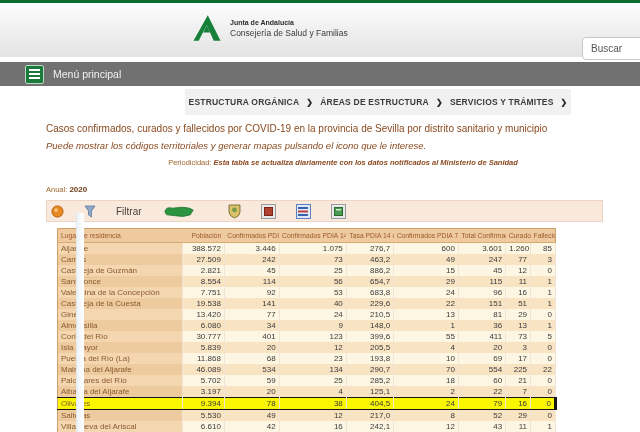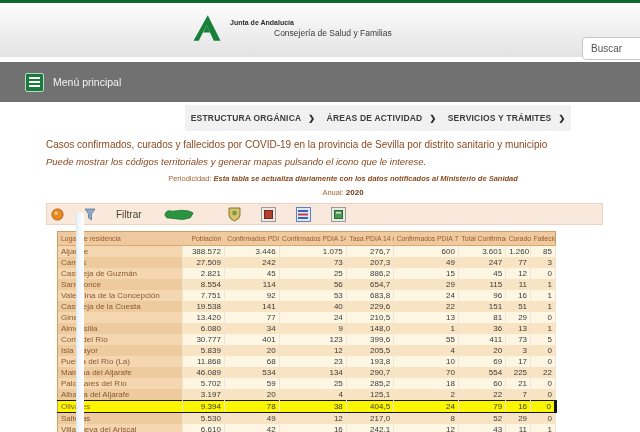--- a/index.html
+++ b/index.html
@@ -3,41 +3,41 @@
 <meta charset="utf-8">
 <style>
   * { margin:0; padding:0; box-sizing:border-box; }
   html,body { width:640px; height:432px; overflow:hidden; background:#fff;
     font-family:"Liberation Sans", sans-serif; position:relative; }
   .green-top { height:3px; background:#0e6b2f; }
   .site-header { height:54px; background:linear-gradient(#fdfdfd,#e3e3e3); position:relative; }
   .brand { position:absolute; left:192px; top:9px; display:flex; align-items:center; }
   .brand-logo { width:30px; height:32px; margin-right:8px; }
   .brand-text .l1 { font-size:7px; font-weight:bold; color:#2b2b2b; }
-  .brand-text .l2 { font-size:8.5px; color:#3a3a3a; margin-top:2px;margin-left:44px; }
+  .brand-text .l2 { font-size:8.5px; color:#3a3a3a; margin-top:2px; }
   .search-box { position:absolute; top:34px; right:-14px; width:72px; height:23px;
     background:#fff; border:1px solid #c7c7c7; border-radius:4px; font-size:10px;
     color:#555; display:flex; align-items:center; padding-left:8px; z-index:5; }
-  .menu-bar { margin-top:5px; height:40px; background:#717171; display:flex; align-items:center; }
+  .menu-bar { margin-top:5px; height:24px; background:#717171; display:flex; align-items:center; }
   .hamburger { width:19px; height:19px; background:#1a7a3c; border:1px solid #bcd8c4;
     margin-left:25px; display:flex; flex-direction:column; justify-content:center; gap:2px;
     align-items:center; border-radius:2px; }
   .hamburger i { display:block; width:11px; height:2px; background:#fff; }
   .menu-label { color:#f2f2f2; font-size:10.5px; margin-left:9px; }
   .nav-bar { margin:3px 0 0 185px; width:386px; height:26px; background:#f1f1f1;
     display:flex; justify-content:space-around; }
   .nav-item { display:flex; align-items:center; gap:7px; font-size:8.5px; font-weight:bold;
     color:#3c3c3c; letter-spacing:.2px; cursor:pointer; }
   .nav-item .chev { font-size:8px; color:#2b2b2b; }
   .content { padding-left:46px; }
   .page-title { margin-top:8px; font-size:10px; color:#8a4a1f; }
   .page-subtitle { margin-top:6px; font-size:9.5px; font-style:italic; color:#8a4a1f; }
   .meta-line { margin-top:7px; font-size:7.5px; color:#a5672f;text-align:center; }
   .meta-line .meta-val { font-weight:bold; font-style:italic; color:#8a4a1f; }
-  .annual-line { margin-top:5px; font-size:7.5px; color:#a5672f;text-align:center; }
+  .annual-line { margin-top:18px; font-size:7.5px; color:#a5672f; }
   .annual-line .year { font-weight:bold; font-style:normal; font-size:8px; color:#6b3a15; }
   .toolbar { margin-top:6px; width:557px; height:22px; background:#f9e9dc;
     border:1px solid #ecd3c2; display:flex; align-items:center; gap:20px; padding-left:4px; }
   .tb-label { font-size:10px; color:#4a4238; }
   .tb-btn { width:15px; height:15px; border:1px solid #9a9a9a; background:#e9e9e9;
     display:flex; align-items:center; justify-content:center; }
   .tb-btn.pressed { border:1px solid #5a82c2; background:#dfe9f8; }
   .panel-gutter { position:absolute; left:76px; top:213px; width:8px; height:219px;
     background:linear-gradient(90deg,#eef3f8,#ffffff); border-left:1px solid #dfe9f2; }
   .table-wrap { margin:6px 0 0 57px; }
@@ -85,21 +85,21 @@
     </div>
   <div class="menu-label">Menú principal</div>
 </div>
 
 <div class="nav-bar">
   <div class="nav-item">
     <span>ESTRUCTURA ORGÁNICA</span>
     <span class="chev">❯</span>
   </div>
   <div class="nav-item">
-    <span>ÁREAS DE ACTIVIDAD</span>
+    <span>ÁREAS DE ESTRUCTURA</span>
     <span class="chev">❯</span>
   </div>
   <div class="nav-item">
     <span>SERVICIOS Y TRÁMITES</span>
     <span class="chev">❯</span>
   </div>
 </div>
 
 <div class="content">
   <div class="page-title">Casos confirmados, curados y fallecidos por COVID-19 en la provincia de Sevilla por distrito sanitario y municipio</div>
@@ -188,21 +188,21 @@
           <td class="val">600</td>
           <td class="val">3.601</td>
           <td class="val">1.260</td>
           <td class="val">85</td>
         </tr>
         <tr class="row-b">
           <td class="name">Camas</td>
           <td class="val">27.509</td>
           <td class="val">242</td>
           <td class="val">73</td>
-          <td class="val">207,3</td>
+          <td class="val">463,2</td>
           <td class="val">49</td>
           <td class="val">247</td>
           <td class="val">77</td>
           <td class="val">3</td>
         </tr>
         <tr class="row-a">
           <td class="name">Castilleja de Guzmán</td>
           <td class="val">2.821</td>
           <td class="val">45</td>
           <td class="val">25</td>

